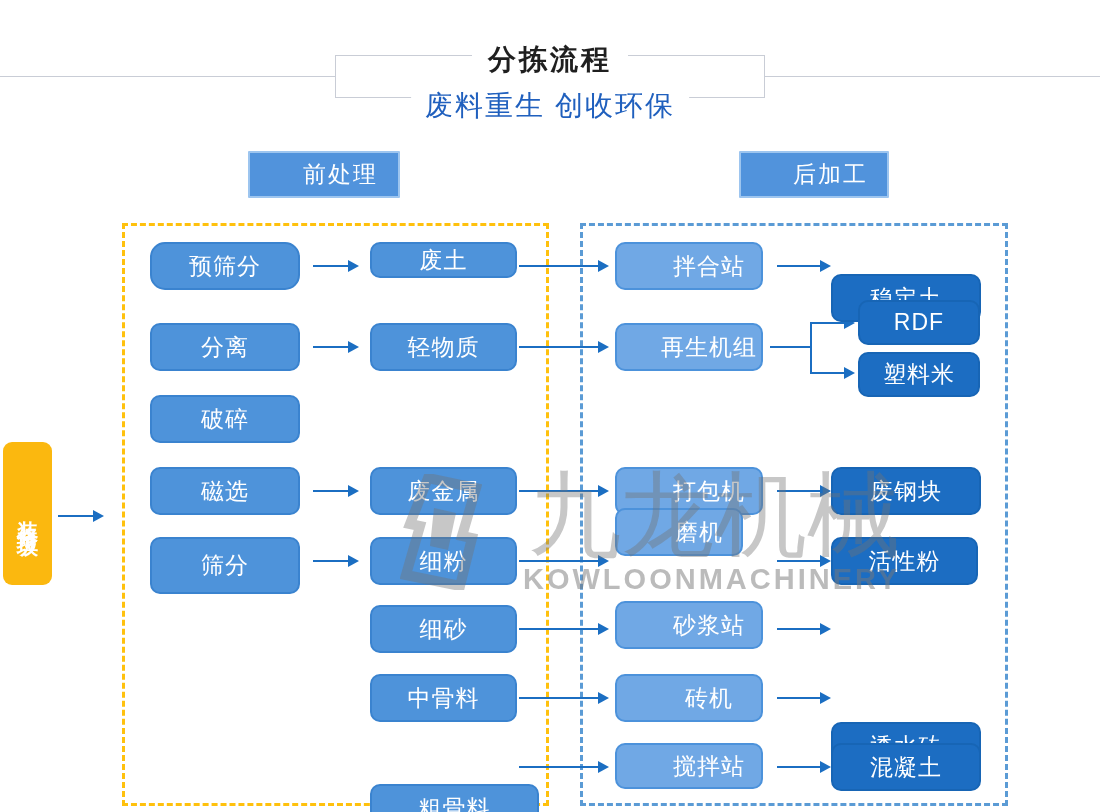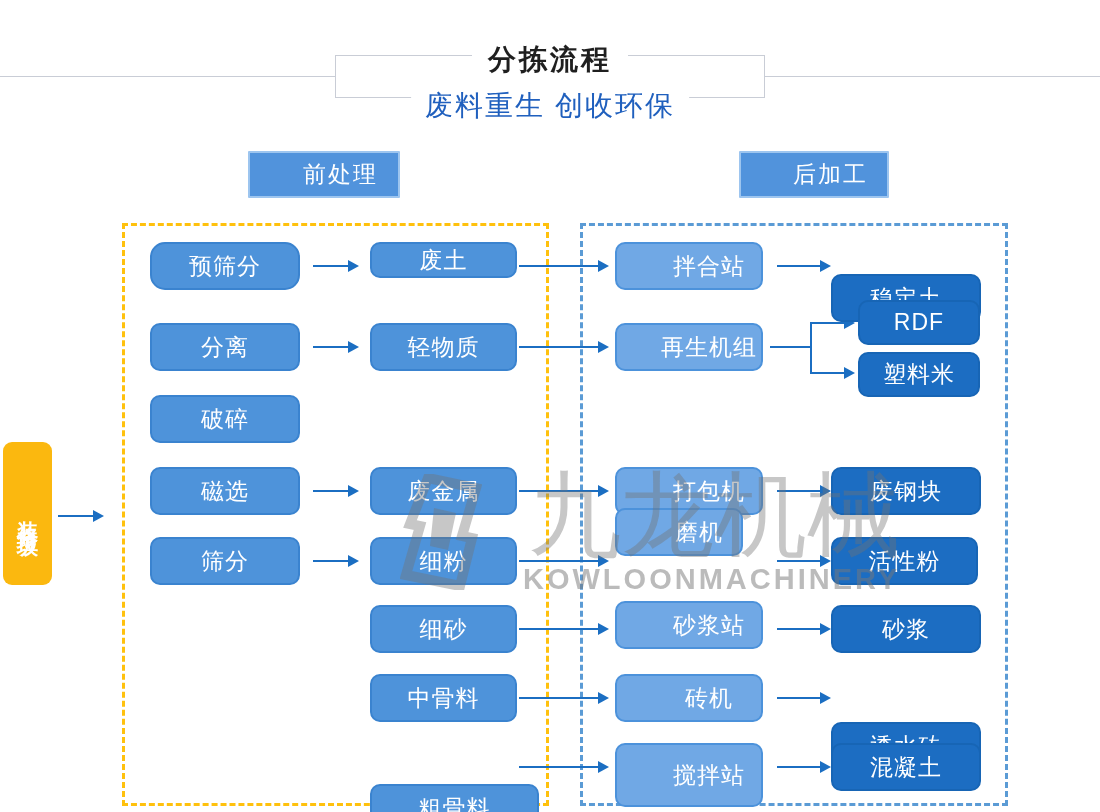--- a/index.html
+++ b/index.html
@@ -73,44 +73,43 @@
   <div class="zone yellow"></div>
   <div class="zone blue"></div>
 
   <div class="source">装修垃圾</div>
   <div class="ar" style="left:58px;top:515px;width:35px;"></div>
 
   <div class="box c1" style="left:150px;top:242px;width:150px;height:48px;border-radius:15px;">预筛分</div>
   <div class="box c1" style="left:150px;top:323px;width:150px;height:48px;">分离</div>
   <div class="box c1" style="left:150px;top:395px;width:150px;height:48px;">破碎</div>
   <div class="box c1" style="left:150px;top:467px;width:150px;height:48px;">磁选</div>
-  <div class="box c1" style="left:150px;top:537px;width:150px;height:48px;">筛分</div>
+  <div class="box c1" style="left:150px;top:537px;width:150px;height:57px;">筛分</div>
 
   <div class="box c1" style="left:370px;top:242px;width:147px;height:36px;">废土</div>
   <div class="box c1" style="left:370px;top:323px;width:147px;height:48px;">轻物质</div>
   <div class="box c1" style="left:370px;top:467px;width:147px;height:48px;">废金属</div>
   <div class="box c1" style="left:370px;top:537px;width:147px;height:48px;">细粉</div>
   <div class="box c1" style="left:370px;top:605px;width:147px;height:48px;">细砂</div>
   <div class="box c1" style="left:370px;top:674px;width:147px;height:48px;">中骨料</div>
   <div class="box c1" style="left:370px;top:784px;width:169px;height:48px;">粗骨料</div>
 
   <div class="box c2" style="left:615px;top:242px;width:148px;height:48px;">拌合站</div>
   <div class="box c2" style="left:615px;top:323px;width:148px;height:48px;">再生机组</div>
   <div class="box c2" style="left:615px;top:467px;width:148px;height:48px;">打包机</div>
   <div class="box c2" style="left:615px;top:508px;width:128px;height:48px;">磨机</div>
   <div class="box c2" style="left:615px;top:601px;width:148px;height:48px;">砂浆站</div>
   <div class="box c2" style="left:615px;top:674px;width:148px;height:48px;">砖机</div>
-  <div class="box c2" style="left:615px;top:743px;width:148px;height:64px;">搅拌站</div>
+  <div class="box c2" style="left:615px;top:743px;width:148px;height:46px;">搅拌站</div>
 
   <div class="box c3" style="left:831px;top:242px;width:150px;height:48px;margin-top:32px;">稳定土</div>
   <div class="box c3" style="left:858px;top:300px;width:122px;height:45px;">RDF</div>
   <div class="box c3" style="left:858px;top:352px;width:122px;height:45px;">塑料米</div>
   <div class="box c3" style="left:831px;top:467px;width:150px;height:48px;">废钢块</div>
   <div class="box c3" style="left:831px;top:537px;width:147px;height:48px;">活性粉</div>
-  <div class="box c3" style="left:831px;top:605px;width:150px;height:48px;">砂浆</div>
   <div class="box c3" style="left:831px;top:674px;width:150px;height:48px;margin-top:48px;">透水砖</div>
   <div class="box c3" style="left:831px;top:743px;width:150px;height:48px;">混凝土</div>
 
   <div class="ar" style="left:313px;top:265px;width:35px;"></div>
   <div class="ar" style="left:313px;top:346px;width:35px;"></div>
   <div class="ar" style="left:313px;top:490px;width:35px;"></div>
   <div class="ar" style="left:313px;top:560px;width:35px;"></div>
 
   <div class="ar" style="left:519px;top:265px;width:79px;"></div>
   <div class="ar" style="left:519px;top:346px;width:79px;"></div>

